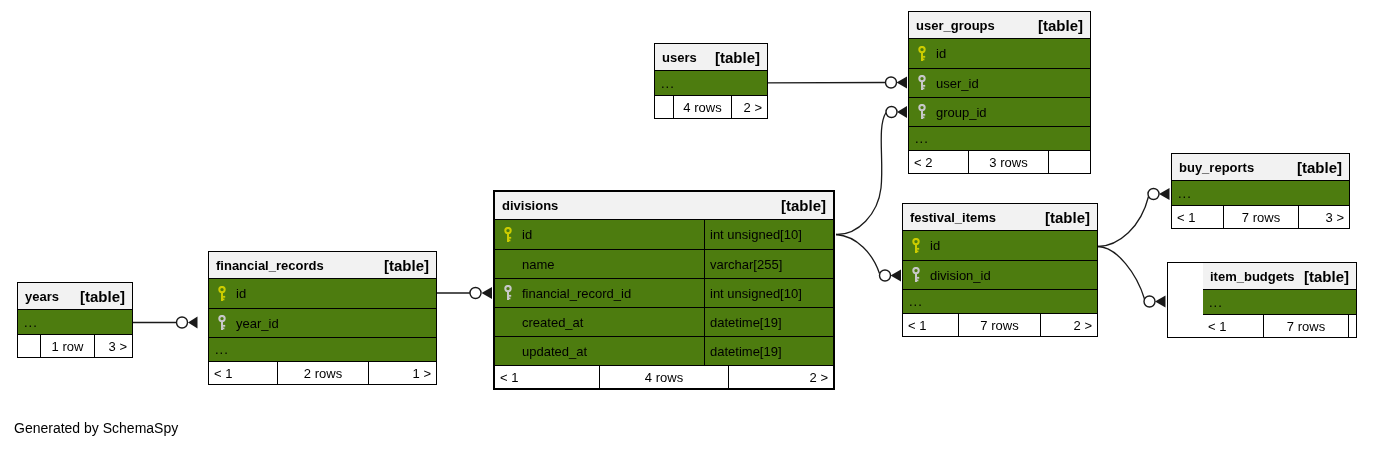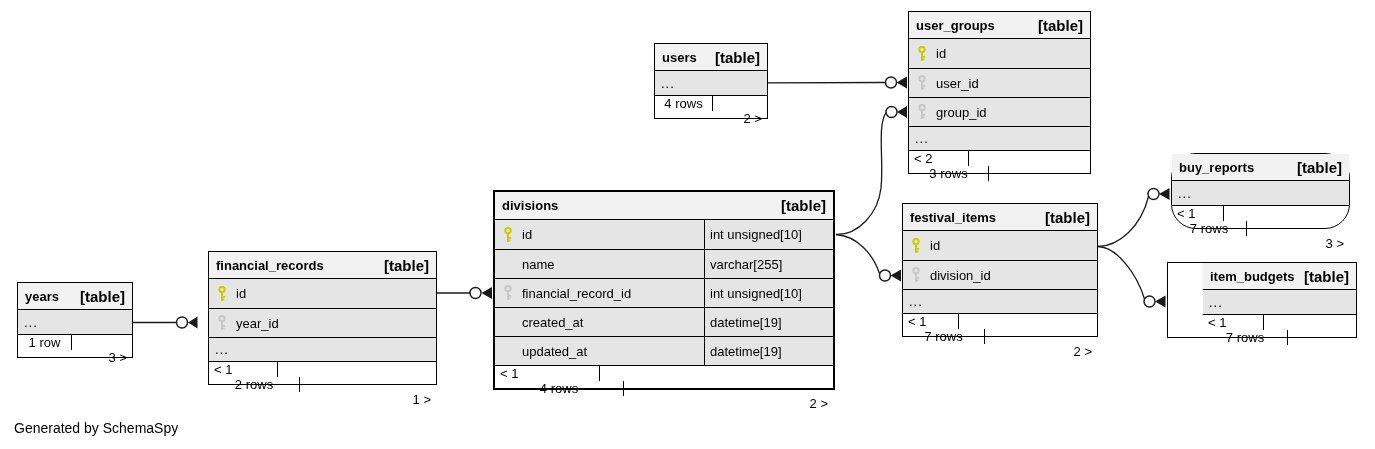--- a/index.html
+++ b/index.html
@@ -40,21 +40,21 @@
     padding: 0 7px;
     height: 27px;
     white-space: nowrap;
   }
   .dbtable.main .thead { height: 28px; }
   .tname { font-weight: bold; }
   .ttag { font-size: 15px; padding-left: 6px; font-weight: bold; }
   .trow {
     display: flex; align-items: center;
     height: 29px;
-    background: #e5e5e5;
+    background: #4d7c0f;
     white-space: nowrap;
   }
   .trow + .trow { border-top: 1px solid #000; }
   .ellipsisrow { height: 24px; padding-left: 6px; letter-spacing: 1px; }
   .keyslot {
     width: 10px; height: 16px;
     margin: 0 9px 0 8px;
     flex: 0 0 auto;
     display: inline-block;
   }
@@ -63,21 +63,20 @@
   .fk { color: var(--fk_key); }
   .namecell { display: flex; align-items: center; height: 100%; overflow: hidden; }
   .withtype .namecell { border-right: 1px solid #000; flex: 0 0 auto; }
   .typecell { padding-left: 5px; flex: 1; }
   .tfoot {
     display: flex;
     border-top: 1px solid #000;
     height: 23px;
     align-items: stretch;
     white-space: nowrap;
-    flex-direction: column;
   }
   .tfoot .fcell {
     display: flex; align-items: center;
     flex: 0 0 auto;
   }
   .tfoot .fcell.fdiv { border-right: 1px solid #000; }
   .tfoot .f-left { justify-content: flex-start; padding-left: 5px; }
   .tfoot .f-center { justify-content: center; }
   .tfoot .f-right { justify-content: flex-end; padding-right: 5px; flex: 1 1 auto; }
   #footer-note {
@@ -340,21 +339,21 @@
   <div class="trow ellipsisrow">
     <span>...</span>
   </div>
   <div class="tfoot">
     <span class="fcell f-left fdiv" style="width:56px">&lt; 1</span>
     <span class="fcell f-center fdiv" style="width:82px">7 rows</span>
     <span class="fcell f-right">2 &gt;</span>
   </div>
 </div>
 
-<div class="dbtable" style="left:1171px;top:153px;width:179px;border-radius:25px;">
+<div class="dbtable" style="left:1171px;top:153px;width:179px;">
   <div class="thead">
     <span class="tname">buy_reports</span>
     <span class="ttag">[table]</span>
   </div>
   <div class="trow ellipsisrow">
     <span>...</span>
   </div>
   <div class="tfoot">
     <span class="fcell f-left fdiv" style="width:52px">&lt; 1</span>
     <span class="fcell f-center fdiv" style="width:75px">7 rows</span>

